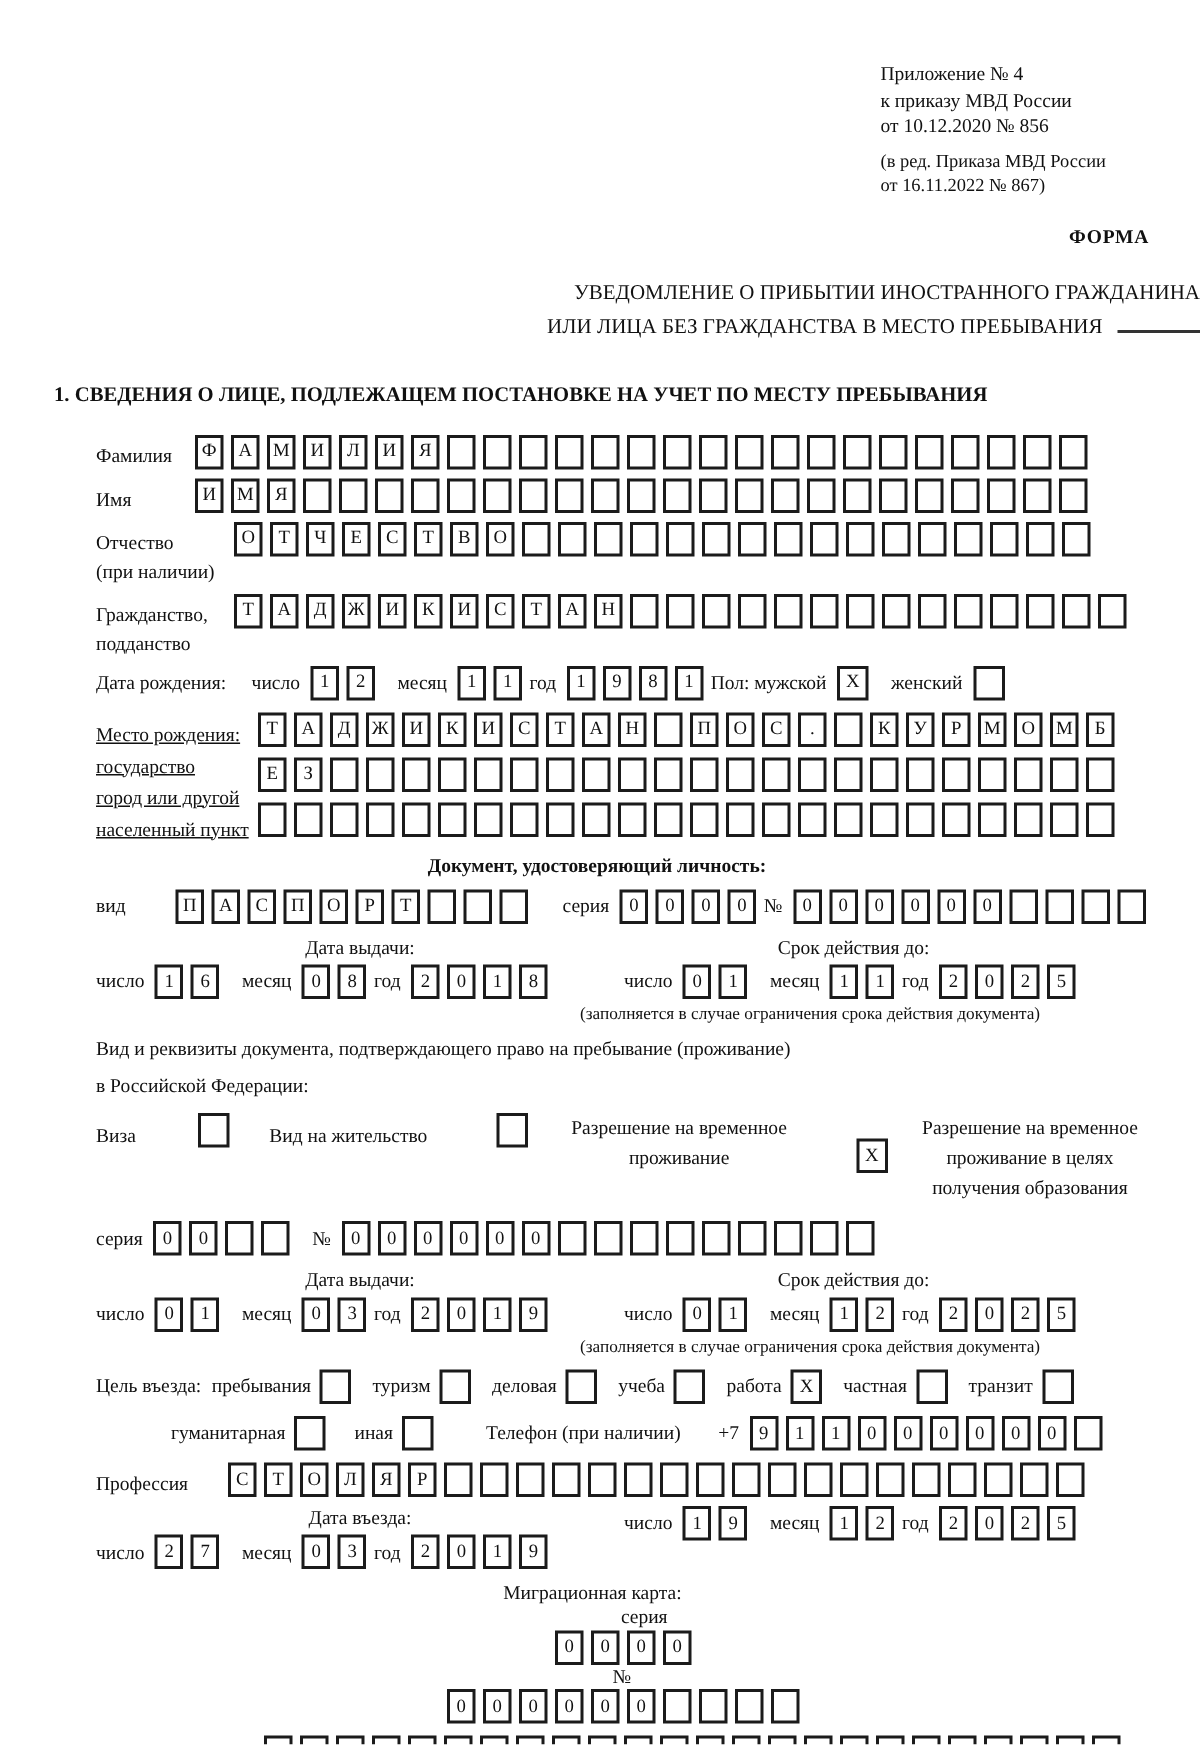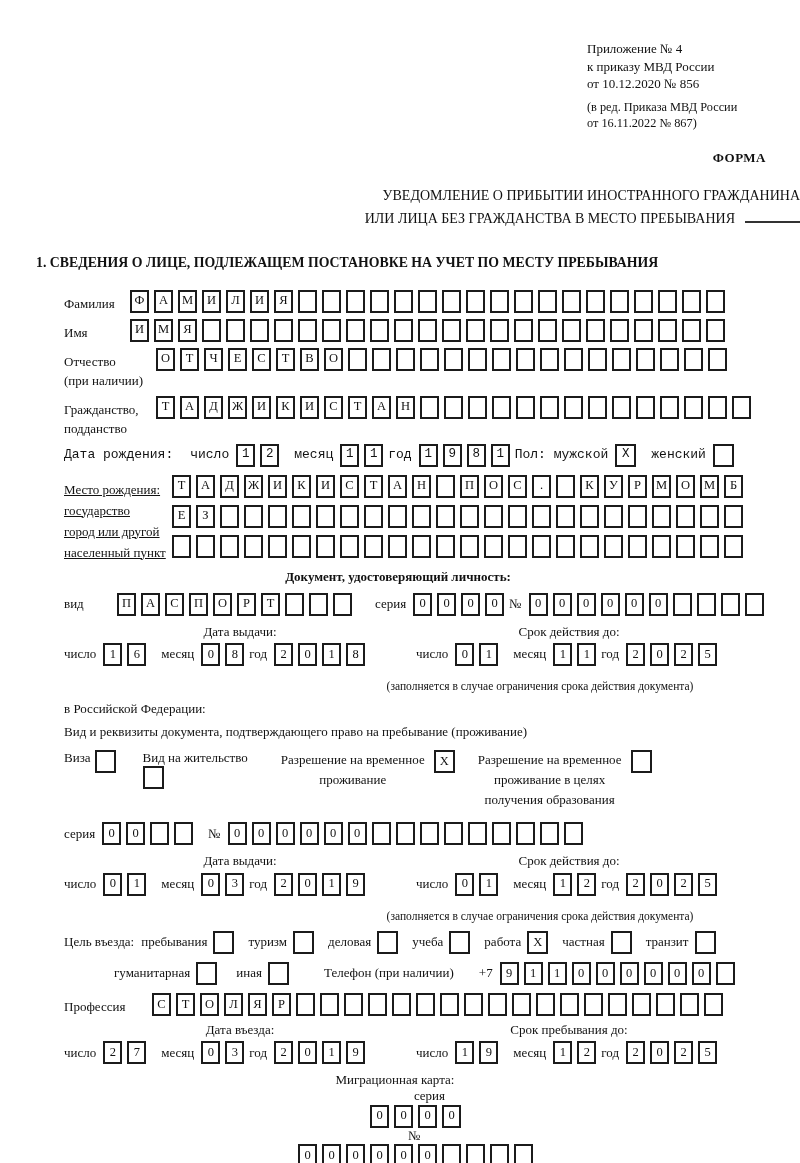--- a/index.html
+++ b/index.html
@@ -33,24 +33,24 @@
   .forma{text-align:right;font-weight:bold;margin:18px 6px 4px 0;letter-spacing:.5px;}
   .title{margin:18px -28px 0 -64px;text-align:right;font-weight:normal;font-size:14px;line-height:1.65;}
   .blank-line{display:inline-block;width:55px;border-bottom:2px solid #333;height:12px;margin-left:10px;}
   .section-heading{font-weight:bold;font-size:13.8px;margin:24px 0 18px -28px;white-space:nowrap;}
   .doc-heading{text-align:center;font-weight:bold;margin:2px 40px 8px 0;}
   
   .date-pair{display:flex;margin:4px 0 8px;}
   .dp-left{width:352px;flex:none;}
   .dp-right{flex:none;}
   .dp-caption{text-align:center;margin-bottom:3px;}
-  .dp-note{font-size:11.5px;white-space:nowrap;margin-top:13px;margin-left:-58px;text-align:center;}
+  .dp-note{font-size:11.5px;white-space:nowrap;margin-top:3px;margin-left:-58px;text-align:center;}
   
   .options-row{display:flex;align-items:flex-start;margin:10px 0 12px;}
-  .opt{display:flex;align-items:flex-start;flex:none;}
+  .opt{display:flex;align-items:flex-end;flex:none;gap:37px;}
   .opt-label{margin-right:9px;white-space:nowrap;}
   .opt-label.center{text-align:center;line-height:1.55;white-space:normal;}
   
   .purpose-item{display:flex;align-items:center;flex:none;margin-right:9px;}
   .purpose-item .t{margin-right:6px;}
   
   .reps{display:flex;margin-top:8px;}
   .reps-label{width:112px;flex:none;line-height:22px;white-space:nowrap;}
   .reps-cells .cells{margin-bottom:7px;}
 </style>
@@ -202,21 +202,21 @@
         <span class="cell"></span>
         <span class="cell"></span>
         <span class="cell"></span>
         <span class="cell"></span>
         <span class="cell"></span>
         <span class="cell"></span>
         <span class="cell"></span>
       </span>
   </div>
 
-  <div class="irow" style="margin:2px 0 8px;font-family:Liberation Mono, monospace;">
+  <div class="irow" style="margin:2px 0 8px;">
     <span class="t">Дата рождения:</span>
     <span class="t ml10">число</span>
     <span class="cells">
         <span class="cell">1</span>
         <span class="cell">2</span>
       </span>
     <span class="t ml10">месяц</span>
     <span class="cells">
         <span class="cell">1</span>
         <span class="cell">1</span>
@@ -402,29 +402,29 @@
             <span class="cell">2</span>
             <span class="cell">0</span>
             <span class="cell">2</span>
             <span class="cell">5</span>
           </span>
       </div>
       <div class="dp-note">(заполняется в случае ограничения срока действия документа)</div>
     </div>
   </div>
 
+  <div style="margin-top:6px;">Вид и реквизиты документа, подтверждающего право на пребывание (проживание)</div>
   <div style="margin-top:8px;">в Российской Федерации:</div>
-  <div style="margin-top:6px;">Вид и реквизиты документа, подтверждающего право на пребывание (проживание)</div>
 
   <div class="options-row">
     <div class="opt" style="margin-right:22px;">
       <span class="opt-label" style="margin-right:4px;">Виза</span>
       <span class="cell cb"></span>
     </div>
-    <div class="opt" style="margin-right:24px;flex-direction:column;">
+    <div class="opt" style="margin-right:24px;">
       <span class="opt-label">Вид на жительство</span>
       <span class="cell cb"></span>
     </div>
     <div class="opt" style="margin-right:18px;">
       <span class="opt-label center">
         <span>Разрешение на временное</span><br>
         <span>проживание</span>
       </span>
       <span class="cell cb">X</span>
     </div>
@@ -618,21 +618,20 @@
         <span class="t">год</span>
         <span class="cells">
             <span class="cell">2</span>
             <span class="cell">0</span>
             <span class="cell">1</span>
             <span class="cell">9</span>
           </span>
       </div>
     </div>
     <div class="dp-right">
-      <div class="dp-caption">Срок пребывания до:</div>
       <div class="irow">
         <span class="t">число</span>
         <span class="cells">
             <span class="cell">1</span>
             <span class="cell">9</span>
           </span>
         <span class="t ml10">месяц</span>
         <span class="cells">
             <span class="cell">1</span>
             <span class="cell">2</span>

